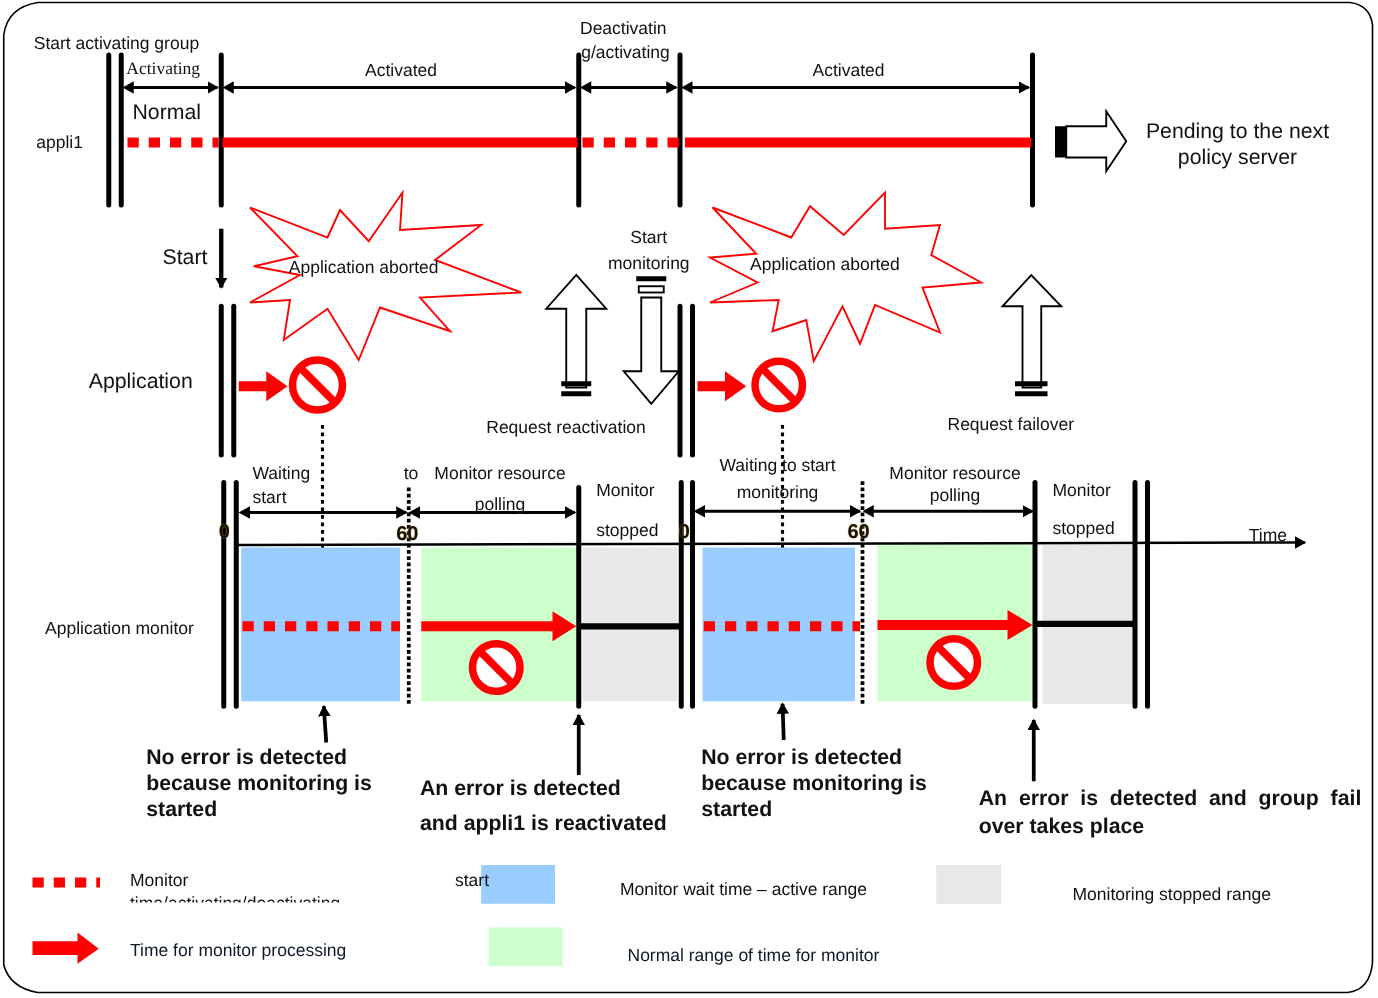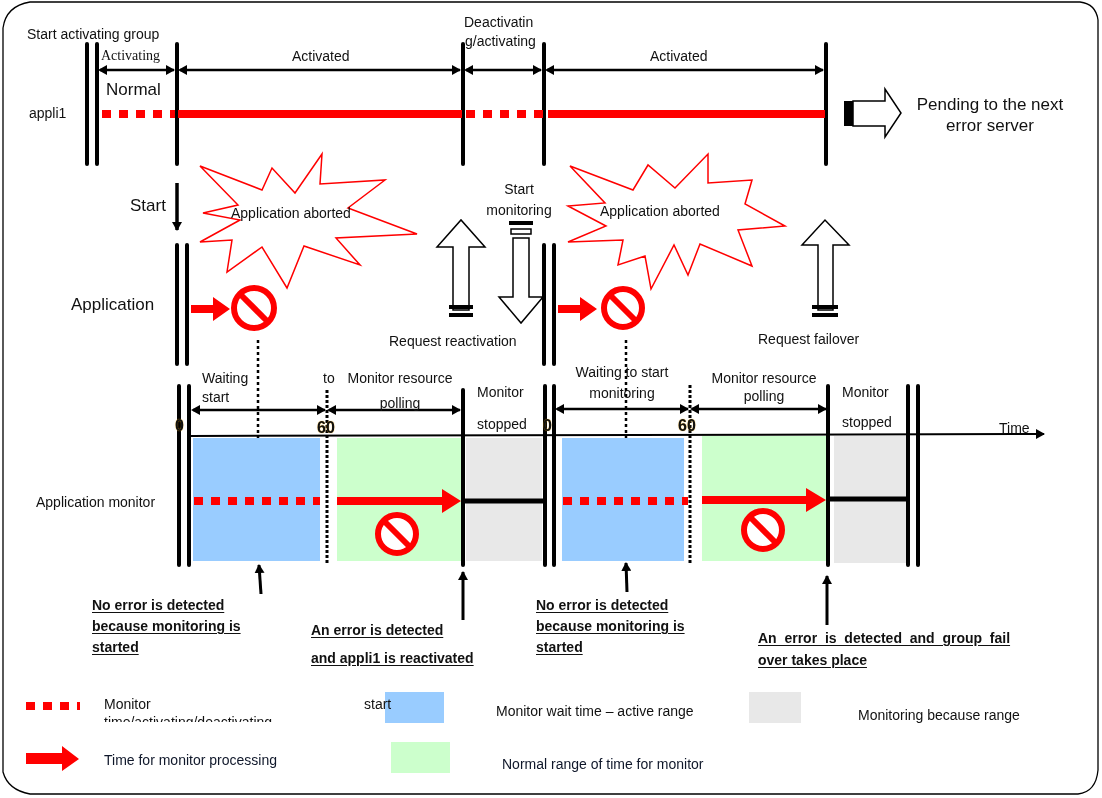--- a/index.html
+++ b/index.html
@@ -3,21 +3,21 @@
 <meta charset="utf-8">
 <style>
   html, body { margin:0; padding:0; background:#ffffff; }
   body { width:1102px; height:798px; position:relative; overflow:hidden;
          font-family:"Liberation Sans", sans-serif; color:#111; }
   #canvas { position:absolute; left:0; top:0; }
   .lbl { position:absolute; font-size:15px; line-height:18px; white-space:nowrap; color:#111; }
   .lbl.c { text-align:center; }
   .lbl.big { font-size:17px; line-height:20px; }
   .lbl.sm { font-size:14px; line-height:17px; }
-  .lbl.bold { font-weight:bold; font-size:14px; line-height:21px; text-decoration:underline; text-underline-offset:2px; }
+  .lbl.bold { font-weight:bold; font-size:17px; line-height:21px; text-underline-offset:2px;margin-left:25px; }
   .lbl.red { color:#0f172a; }
   .lbl.num { font-weight:bold; font-size:16px; color:#111; text-shadow:0 0 1px #e8a000; }
   .clip { overflow:hidden; }
 </style>
 </head>
 <body>
 
 <svg id="canvas" width="1102" height="798" viewBox="0 0 1102 798">
   <defs>
     <marker id="arrB" markerWidth="10" markerHeight="10" refX="8" refY="5" orient="auto" markerUnits="userSpaceOnUse">
@@ -160,21 +160,21 @@
 </svg>
 
 <div class="lbl sm" style="left:27px;top:26px;">Start activating group</div>
 <div class="lbl sm" style="left:101px;top:47px;font-family:Liberation Serif, serif;">Activating</div>
 <div class="lbl big" style="left:106px;top:80px;">Normal</div>
 <div class="lbl sm" style="left:292px;top:48px;">Activated</div>
 <div class="lbl sm" style="left:464px;top:14px;text-align:right;">Deactivatin</div>
 <div class="lbl sm" style="left:465px;top:33px;">g/activating</div>
 <div class="lbl sm" style="left:650px;top:48px;">Activated</div>
 <div class="lbl big c" style="left:905px;top:95px;width:170px;">Pending to the next</div>
-<div class="lbl big c" style="left:905px;top:116px;width:170px;">error server</div>
+<div class="lbl big c" style="left:905px;top:116px;width:170px;">policy server</div>
 
 <div class="lbl sm" style="left:29px;top:105px;">appli1</div>
 <div class="lbl big" style="left:71px;top:295px;">Application</div>
 <div class="lbl sm" style="left:36px;top:494px;text-align:right;">Application monitor</div>
 
 <div class="lbl big" style="left:130px;top:196px;">Start</div>
 <div class="lbl sm" style="left:231px;top:205px;">Application aborted</div>
 <div class="lbl sm" style="left:600px;top:203px;">Application aborted</div>
 <div class="lbl sm c" style="left:489px;top:181px;width:60px;">Start</div>
 <div class="lbl sm c" style="left:479px;top:202px;width:80px;">monitoring</div>
@@ -208,15 +208,15 @@
 <div class="lbl bold" style="left:536px;top:595px;">No error is detected</div>
 <div class="lbl bold" style="left:536px;top:616px;">because monitoring is</div>
 <div class="lbl bold" style="left:536px;top:637px;">started</div>
 <div class="lbl bold" style="left:758px;top:628px;white-space:pre;">An  error  is  detected  and  group  fail</div>
 <div class="lbl bold" style="left:758px;top:650px;">over takes place</div>
 
 <div class="lbl sm" style="left:104px;top:696px;">Monitor</div>
 <div class="lbl sm clip" style="left:104px;top:714px;height:8px;">time/activating/deactivating</div>
 <div class="lbl sm" style="left:364px;top:696px;">start</div>
 <div class="lbl sm" style="left:496px;top:703px;">Monitor wait time – active range</div>
-<div class="lbl sm" style="left:858px;top:707px;">Monitoring because range</div>
+<div class="lbl sm" style="left:858px;top:707px;">Monitoring stopped range</div>
 <div class="lbl sm red" style="left:104px;top:752px;">Time for monitor processing</div>
 <div class="lbl sm red" style="left:502px;top:756px;">Normal range of time for monitor</div>
 
 </body></html>

